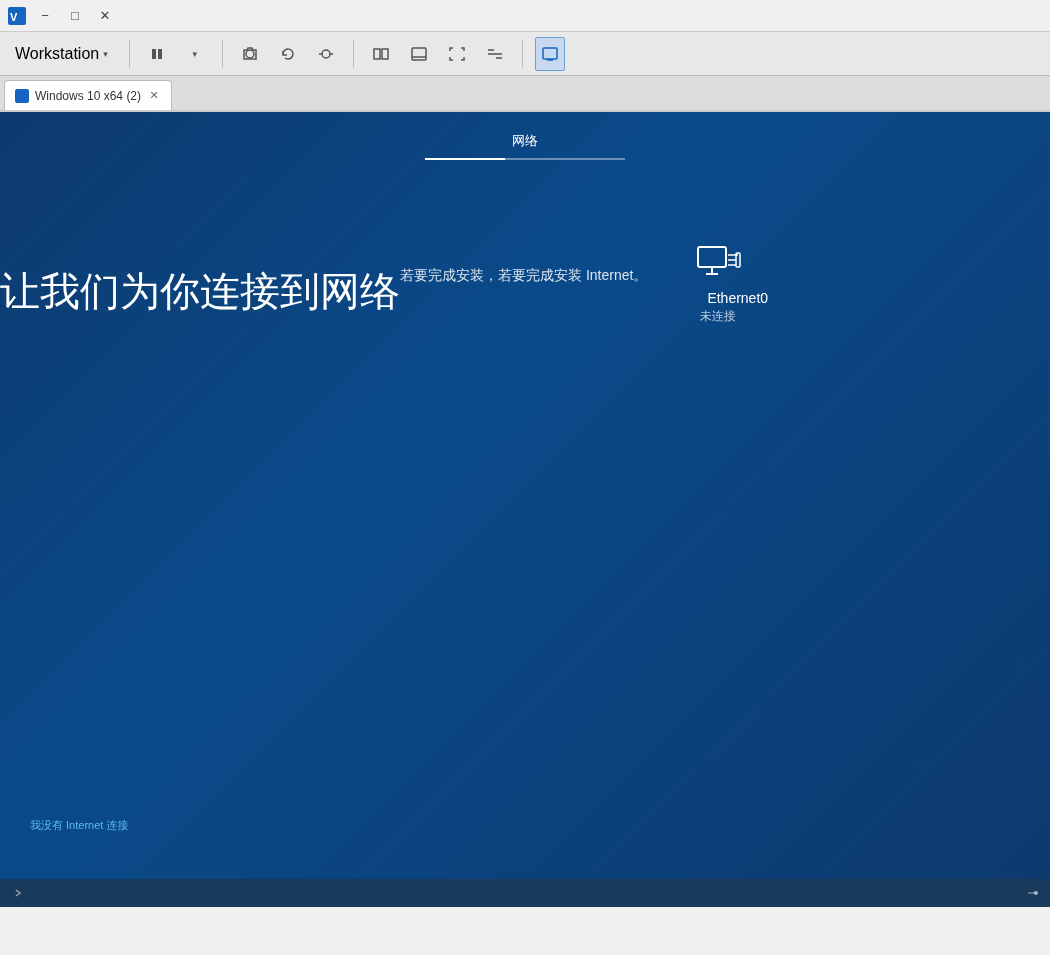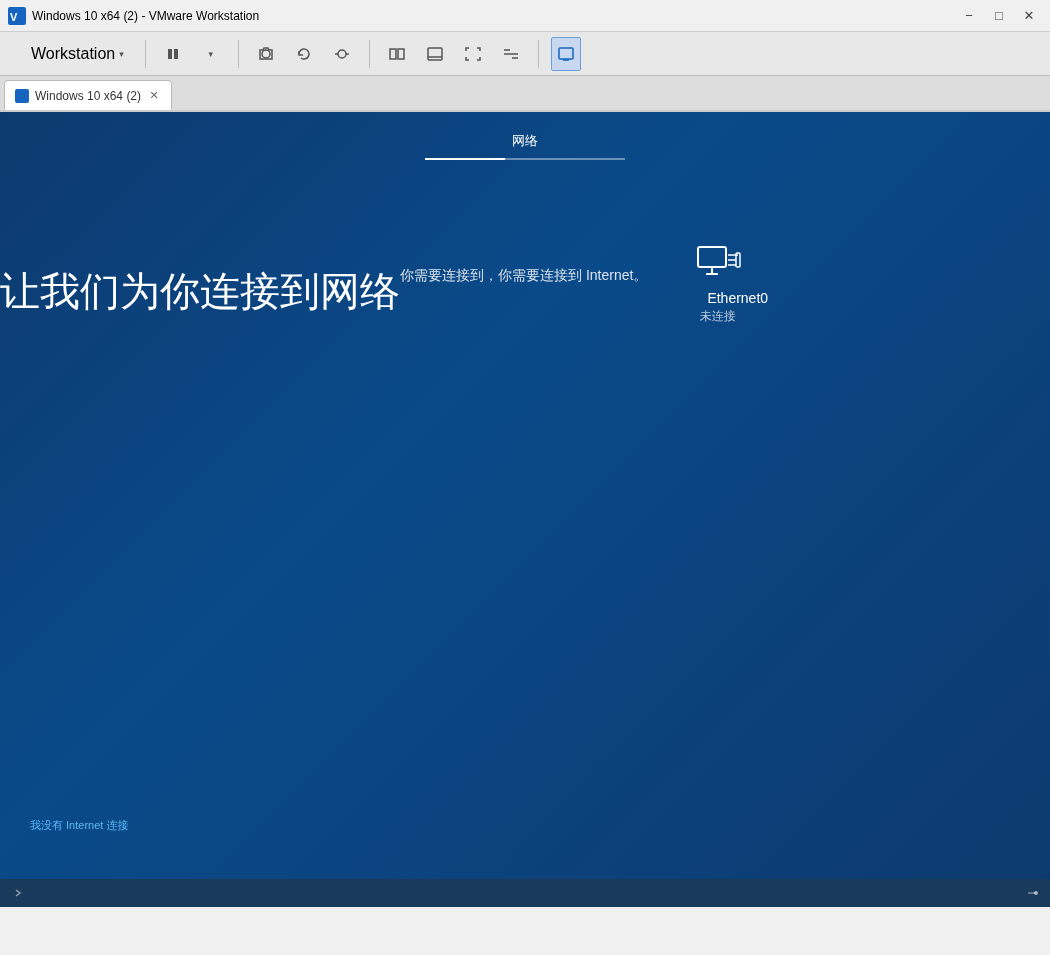--- a/index.html
+++ b/index.html
@@ -31,21 +31,21 @@
       display: flex; align-items: center; justify-content: center;
       color: #444;
     }
 
     
     .toolbar {
       height: 44px;
       background: #e8e8e8;
       display: flex;
       align-items: center;
-      padding: 0 22px;
+      padding: 0 6px;
       border-bottom: 1px solid #bbb;
       gap: 8px;
     }
     .toolbar-btn {
       height: 34px;
       min-width: 30px;
       background: none;
       border: 1px solid transparent;
       cursor: pointer;
       display: flex;
@@ -224,21 +224,20 @@
 </head>
 <body>
 
 <div class="title-bar">
   <div class="vm-logo">
     <svg width="18" height="18" viewBox="0 0 18 18">
       <rect width="18" height="18" rx="2" fill="#1565c0"></rect>
       <text x="2" y="14" font-size="11" fill="white" font-weight="bold">V</text>
     </svg>
   </div>
-  <span class="title-bar-title">Windows 10 x64 (2) - VMware Workstation</span>
   <div class="title-bar-controls">
     <button class="title-bar-btn">−</button>
     <button class="title-bar-btn">□</button>
     <button class="title-bar-btn close">✕</button>
   </div>
 </div>
 
 <div class="toolbar">
   <div class="toolbar-workstation">
     <span>Workstation</span>
@@ -327,21 +326,21 @@
 <div class="vm-screen">
   <div class="setup-overlay">
 
     <div class="setup-progress">
       <span class="progress-label">网络</span>
       <div class="progress-line"></div>
     </div>
 
     <div class="setup-content">
       <h1 class="setup-title">让我们为你连接到网络</h1>
-      <p class="setup-subtitle">你需要连接到，你需要连接到 Internet。</p>
+      <p class="setup-subtitle">若要完成安装，若要完成安装 Internet。</p>
 
       <div class="network-item">
         <div class="network-icon-wrapper">
           <svg width="52" height="42" viewBox="0 0 52 42" fill="none" class="network-icon-svg">
 
             <rect x="6" y="6" width="28" height="20" rx="2" stroke="white" stroke-width="2" fill="none"></rect>
 
             <line x1="20" y1="26" x2="20" y2="33" stroke="white" stroke-width="2"></line>
             <line x1="14" y1="33" x2="26" y2="33" stroke="white" stroke-width="2"></line>
 

